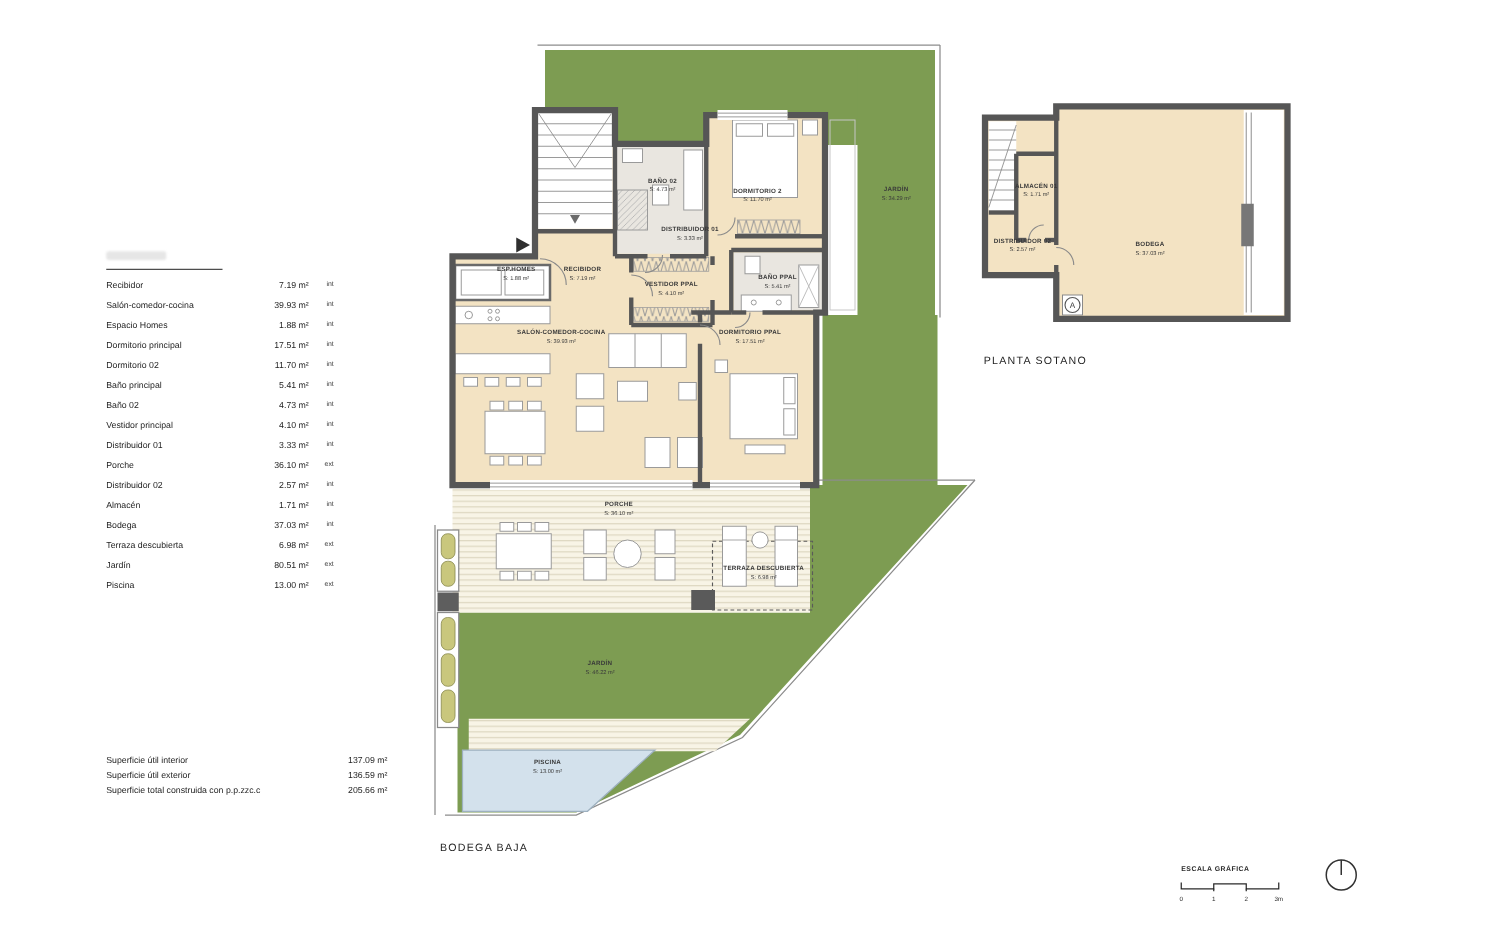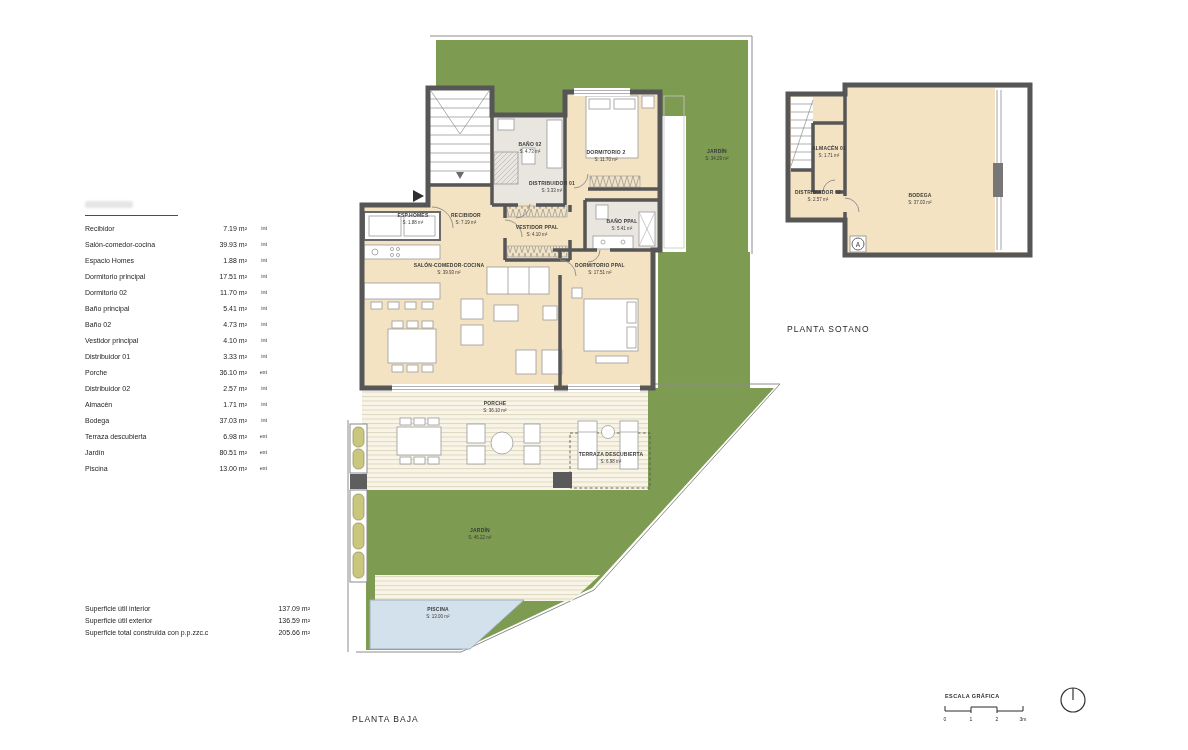--- a/index.html
+++ b/index.html
@@ -13,21 +13,21 @@
   .tt{width:20px;text-align:right;font-size:5.5px;color:#3a3a3a;}
   .table-rule{position:absolute;left:85px;top:215px;width:93px;height:1px;background:#4d4d4d;}
   .logo-smudge{position:absolute;left:85px;top:201px;width:48px;height:7px;background:#d2d2d2;
                opacity:.55;filter:blur(1px);border-radius:2px;}
   
   .summary{position:absolute;left:85px;top:602px;width:225px;}
   .srow{display:flex;height:12px;align-items:center;font-size:7px;color:#1d1d1d;}
   .sl{width:170px;white-space:nowrap;}
   .sv{width:55px;text-align:right;white-space:nowrap;}
   
-  .plan-title{position:absolute;font-size:8.5px;letter-spacing:1px;color:#1f1f1f;white-space:nowrap;margin-top:41px;}
+  .plan-title{position:absolute;font-size:8.5px;letter-spacing:1px;color:#1f1f1f;white-space:nowrap;}
   #title-baja{left:352px;top:673px;}
   #title-sotano{left:787px;top:283px;}
   
   .scale-title{position:absolute;left:945px;top:693px;font-size:5.5px;font-weight:bold;
                letter-spacing:.4px;color:#2b2b2b;white-space:nowrap;}
   svg{position:absolute;left:0;top:0;font-family:"Liberation Sans",sans-serif;}
   text{fill:#3a3a3a;}
   .rl{font-size:5px;font-weight:bold;letter-spacing:.2px;text-anchor:middle;}
   .ra{font-size:4.5px;text-anchor:middle;}
   .tick{font-size:5px;text-anchor:middle;fill:#2b2b2b;}
@@ -131,21 +131,21 @@
     <div class="srow">
         <span class="sl">Superficie útil exterior</span>
         <span class="sv">136.59 m²</span>
       </div>
     <div class="srow">
         <span class="sl">Superficie total construida con p.p.zzc.c</span>
         <span class="sv">205.66 m²</span>
       </div>
   </div>
 
-  <div id="title-baja" class="plan-title">PLANTA BAJA</div>
+  <div id="title-baja" class="plan-title">BODEGA BAJA</div>
   <div id="title-sotano" class="plan-title">PLANTA SOTANO</div>
   <div class="scale-title">ESCALA GRÁFICA</div>
 
   <svg width="1188" height="750" viewBox="0 0 1188 750">
     <defs>
       <pattern id="deck" width="10" height="4.5" patternUnits="userSpaceOnUse">
         <rect width="10" height="4.5" fill="#f8f4e6"></rect>
         <line x1="0" y1="0.5" x2="10" y2="0.5" stroke="#ded8c2" stroke-width="1"></line>
       </pattern>
       <pattern id="zig" width="6" height="11" patternUnits="userSpaceOnUse">

